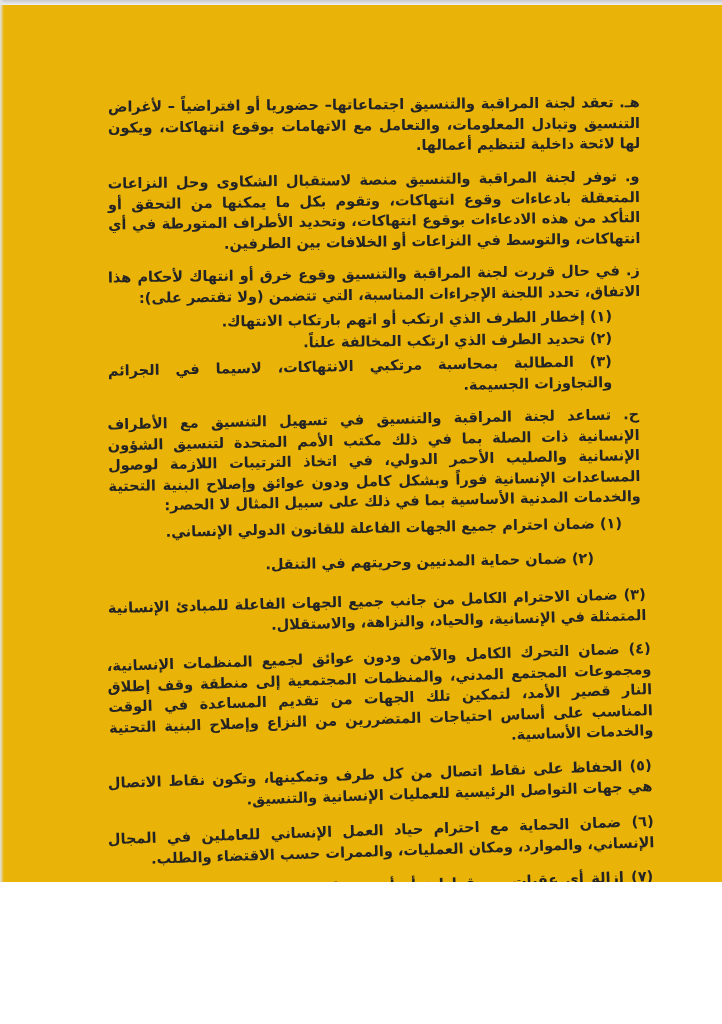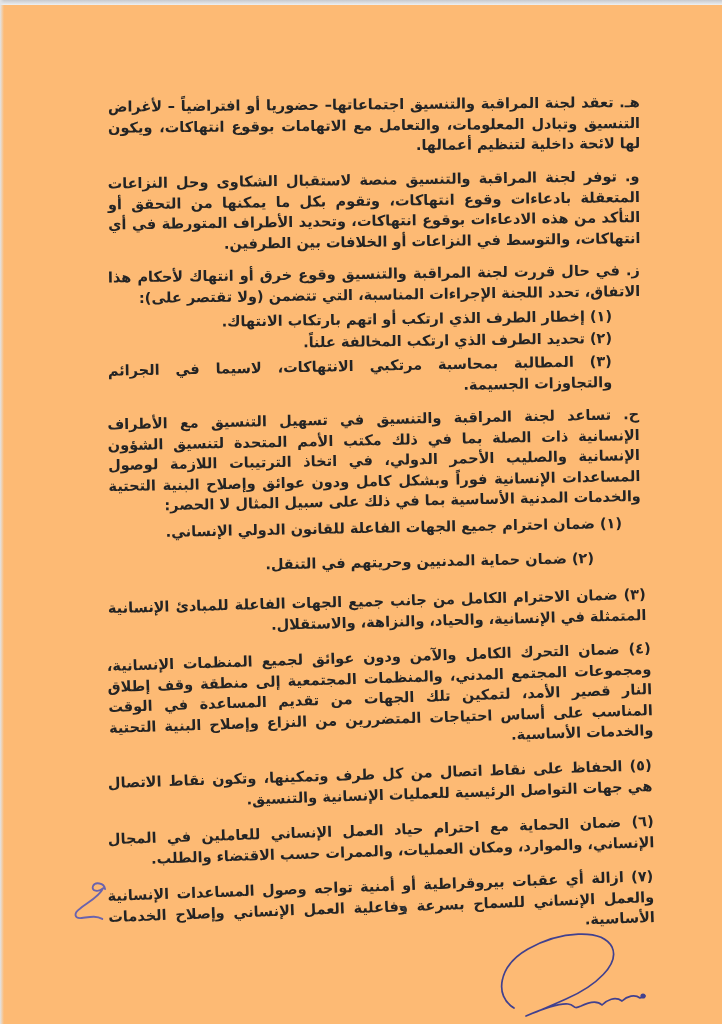--- a/index.html
+++ b/index.html
@@ -1,19 +1,19 @@
 <!DOCTYPE html>
 <html lang="ar"><head>
 <meta charset="utf-8">
 <style>
   html,body{margin:0;padding:0;background:#ffffff;}
   .page{
     position:relative;
-    width:722px;height:1024px;
-    background:#fdba74;
+    width:722px;height:882px;
+    background:#eab308;
     overflow:hidden;
     font-family:"DejaVu Sans", sans-serif;
   }
   .edge-top{
     position:absolute;top:0;left:0;right:0;height:5px;
     background:linear-gradient(#c7c9cd,#eef0f1);
   }
   .edge-left{
     position:absolute;top:0;left:0;bottom:0;width:4px;
     background:linear-gradient(90deg,#e2e4e6,rgba(255,255,255,0));

